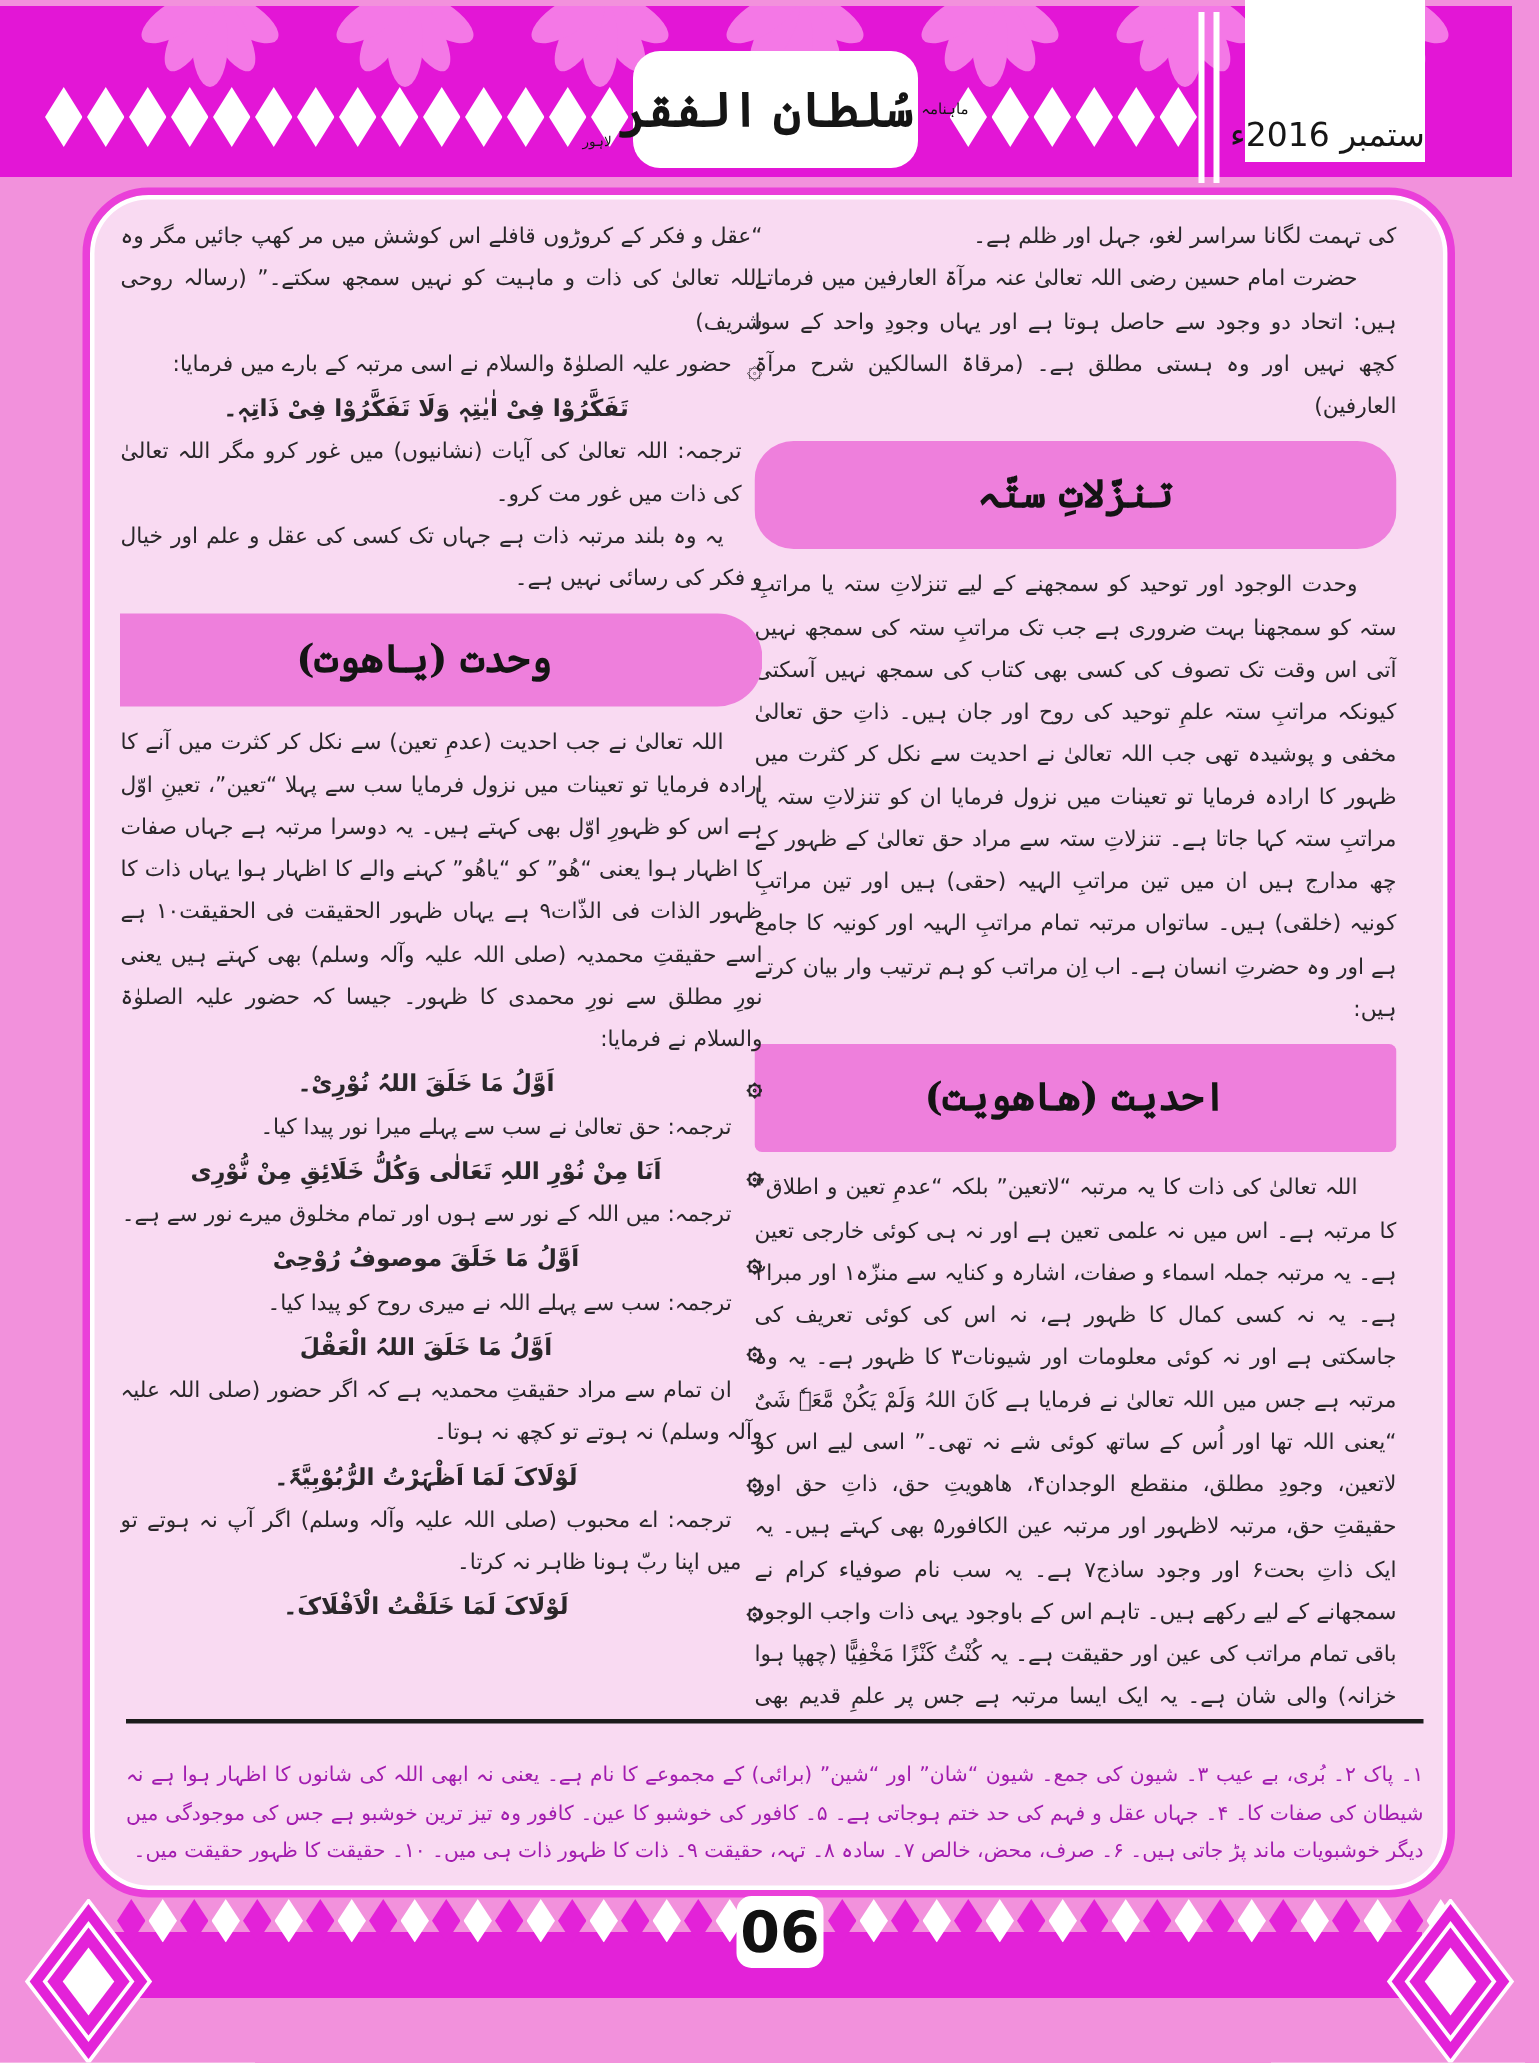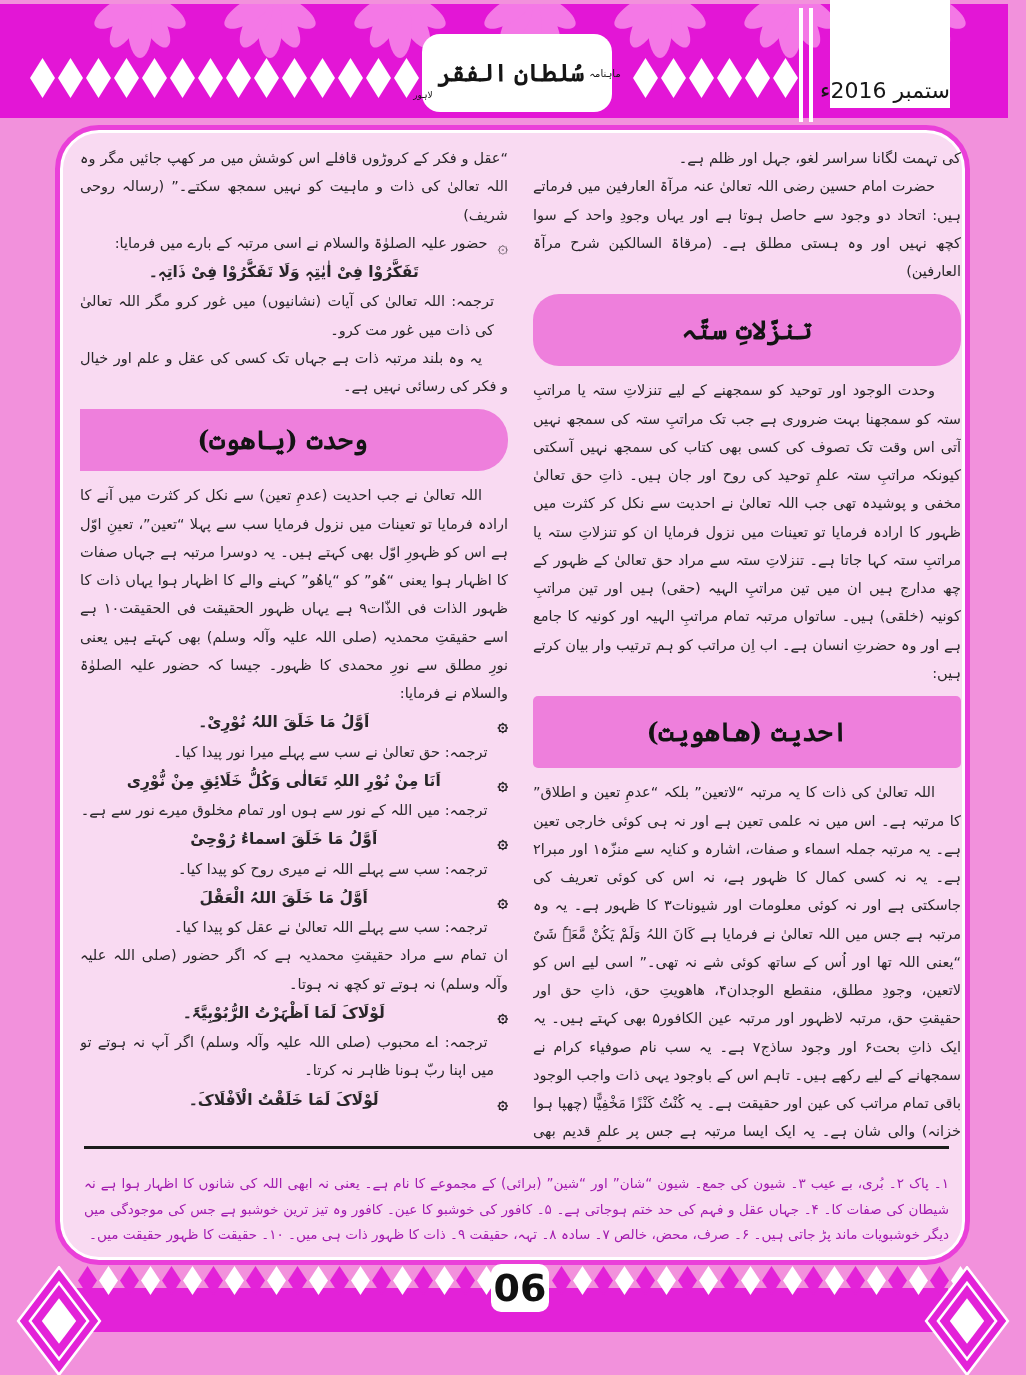--- a/index.html
+++ b/index.html
@@ -13,34 +13,34 @@
   .flowers{position:absolute;left:0;top:0;width:100%;height:62px;overflow:hidden;}
   .h-diamonds{position:absolute;top:54px;display:flex;gap:3px;}
   .h-diamonds-left{left:30px;}
   .h-diamonds-right{left:633px;}
   .dia{width:25px;height:40px;background:#ffffff;
        clip-path:polygon(50% 0,100% 50%,50% 100%,0 50%);}
   .logo-box{position:absolute;left:424px;top:36px;width:186px;height:74px;background:#fff;
        border-radius:16px;display:flex;align-items:center;justify-content:center;gap:5px;
        direction:rtl;color:#151515;box-shadow:0 0 0 2px #ffffff;}
   .logo-small{font-size:10px;}
-  .logo-big{font-size:24px;font-weight:bold;font-family:Liberation Serif, serif;white-space:nowrap;}
+  .logo-big{font-size:32px;font-weight:bold;font-family:Liberation Sans, sans-serif;white-space:nowrap;}
   .logo-suffix{font-size:9px;align-self:flex-end;padding-bottom:10px;}
   .h-sep{position:absolute;top:4px;height:114px;width:4px;background:#ffffff;}
   .h-sep1{left:799px;} .h-sep2{left:809px;}
   .date-box{position:absolute;left:830px;top:0;width:120px;height:108px;background:#ffffff;
        display:flex;align-items:flex-end;justify-content:flex-start;padding-bottom:5px;
        box-sizing:border-box;font-size:22px;color:#161616;direction:rtl;white-space:nowrap;}
   
   .card{position:absolute;left:55px;top:125px;width:905px;height:1130px;
        background:#F9DAF2;border:5px solid #EA3FD9;border-radius:44px;
        box-shadow:inset 0 0 0 3px #ffffff;}
   .col{position:absolute;top:14px;height:1000px;overflow:hidden;direction:rtl;
        text-align:justify;font-size:14.5px;line-height:1.95;color:#2A272A;}
-  .col-first{right:4px;width:428px;}   
+  .col-first{right:34px;width:428px;}   
   .col-second{left:20px;width:428px;}   
   .col p{margin:0;}
   .col .indent{text-indent:26px;}
   .arabic{font-weight:bold;font-size:15.5px;font-family:"DejaVu Serif","DejaVu Sans",serif;
        text-align:center;}
   .trans{padding-right:14px;}
   .flower{float:right;margin-left:10px;font-size:18px;line-height:inherit;color:#2A272A;}
   .heading-bar{background:#EE7FDC;height:72px;margin:9px 0 10px;display:flex;align-items:center;
        justify-content:center;font-size:26px;font-weight:bold;color:#141414;
        font-family:"DejaVu Serif",serif;}
@@ -148,24 +148,23 @@
       <p class="trans"><span>ترجمہ: اللہ تعالیٰ کی آیات (نشانیوں) میں غور کرو مگر اللہ تعالیٰ کی ذات میں غور مت کرو۔</span></p>
       <p class="para indent"><span>یہ وہ بلند مرتبہ ذات ہے جہاں تک کسی کی عقل و علم اور خیال و فکر کی رسائی نہیں ہے۔</span></p>
       <div class="heading-bar flush">
         <span>وحدت (یاھوت)</span>
       </div>
       <p class="para indent"><span>اللہ تعالیٰ نے جب احدیت (عدمِ تعین) سے نکل کر کثرت میں آنے کا ارادہ فرمایا تو تعینات میں نزول فرمایا سب سے پہلا “تعین”، تعینِ اوّل ہے اس کو ظہورِ اوّل بھی کہتے ہیں۔ یہ دوسرا مرتبہ ہے جہاں صفات کا اظہار ہوا یعنی “ھُو” کو “یاھُو” کہنے والے کا اظہار ہوا یہاں ذات کا ظہور الذات فی الذّات۹ ہے یہاں ظہور الحقیقت فی الحقیقت۱۰ ہے اسے حقیقتِ محمدیہ (صلی اللہ علیہ وآلہ وسلم) بھی کہتے ہیں یعنی نورِ مطلق سے نورِ محمدی کا ظہور۔ جیسا کہ حضور علیہ الصلوٰۃ والسلام نے فرمایا:</span></p>
       <p class="arabic"><span class="flower">۞</span><span>اَوَّلُ مَا خَلَقَ اللہُ نُوْرِیْ۔</span></p>
       <p class="trans"><span>ترجمہ: حق تعالیٰ نے سب سے پہلے میرا نور پیدا کیا۔</span></p>
       <p class="arabic"><span class="flower">۞</span><span>اَنَا مِنْ نُوْرِ اللہِ تَعَالٰی وَکُلُّ خَلَائِقِ مِنْ نُّوْرِی</span></p>
       <p class="trans"><span>ترجمہ: میں اللہ کے نور سے ہوں اور تمام مخلوق میرے نور سے ہے۔</span></p>
-      <p class="arabic"><span class="flower">۞</span><span>اَوَّلُ مَا خَلَقَ اسماءُ رُوْحِیْ</span></p>
+      <p class="arabic"><span class="flower">۞</span><span>اَوَّلُ مَا خَلَقَ موصوفُ رُوْحِیْ</span></p>
       <p class="trans"><span>ترجمہ: سب سے پہلے اللہ نے میری روح کو پیدا کیا۔</span></p>
       <p class="arabic"><span class="flower">۞</span><span>اَوَّلُ مَا خَلَقَ اللہُ الْعَقْلَ</span></p>
-      <p class="trans"><span>ترجمہ: سب سے پہلے اللہ تعالیٰ نے عقل کو پیدا کیا۔</span></p>
       <p class="para"><span>ان تمام سے مراد حقیقتِ محمدیہ ہے کہ اگر حضور (صلی اللہ علیہ وآلہ وسلم) نہ ہوتے تو کچھ نہ ہوتا۔</span></p>
       <p class="arabic"><span class="flower">۞</span><span>لَوْلَاکَ لَمَا اَظْہَرْتُ الرُّبُوْبِیَّۃَ۔</span></p>
       <p class="trans"><span>ترجمہ: اے محبوب (صلی اللہ علیہ وآلہ وسلم) اگر آپ نہ ہوتے تو میں اپنا ربّ ہونا ظاہر نہ کرتا۔</span></p>
       <p class="arabic"><span class="flower">۞</span><span>لَوْلَاکَ لَمَا خَلَقْتُ الْاَفْلَاکَ۔</span></p>
       <p class="trans"></p>
     </div>
   <div class="footnotes">
     <span>۱۔ پاک ۲۔ بُری، بے عیب ۳۔ شیون کی جمع۔ شیون “شان” اور “شین” (برائی) کے مجموعے کا نام ہے۔ یعنی نہ ابھی اللہ کی شانوں کا اظہار ہوا ہے نہ شیطان کی صفات کا۔ ۴۔ جہاں عقل و فہم کی حد ختم ہوجاتی ہے۔ ۵۔ کافور کی خوشبو کا عین۔ کافور وہ تیز ترین خوشبو ہے جس کی موجودگی میں دیگر خوشبویات ماند پڑ جاتی ہیں۔ ۶۔ صرف، محض، خالص ۷۔ سادہ ۸۔ تہہ، حقیقت ۹۔ ذات کا ظہور ذات ہی میں۔ ۱۰۔ حقیقت کا ظہور حقیقت میں۔</span>
   </div>
 </div>

